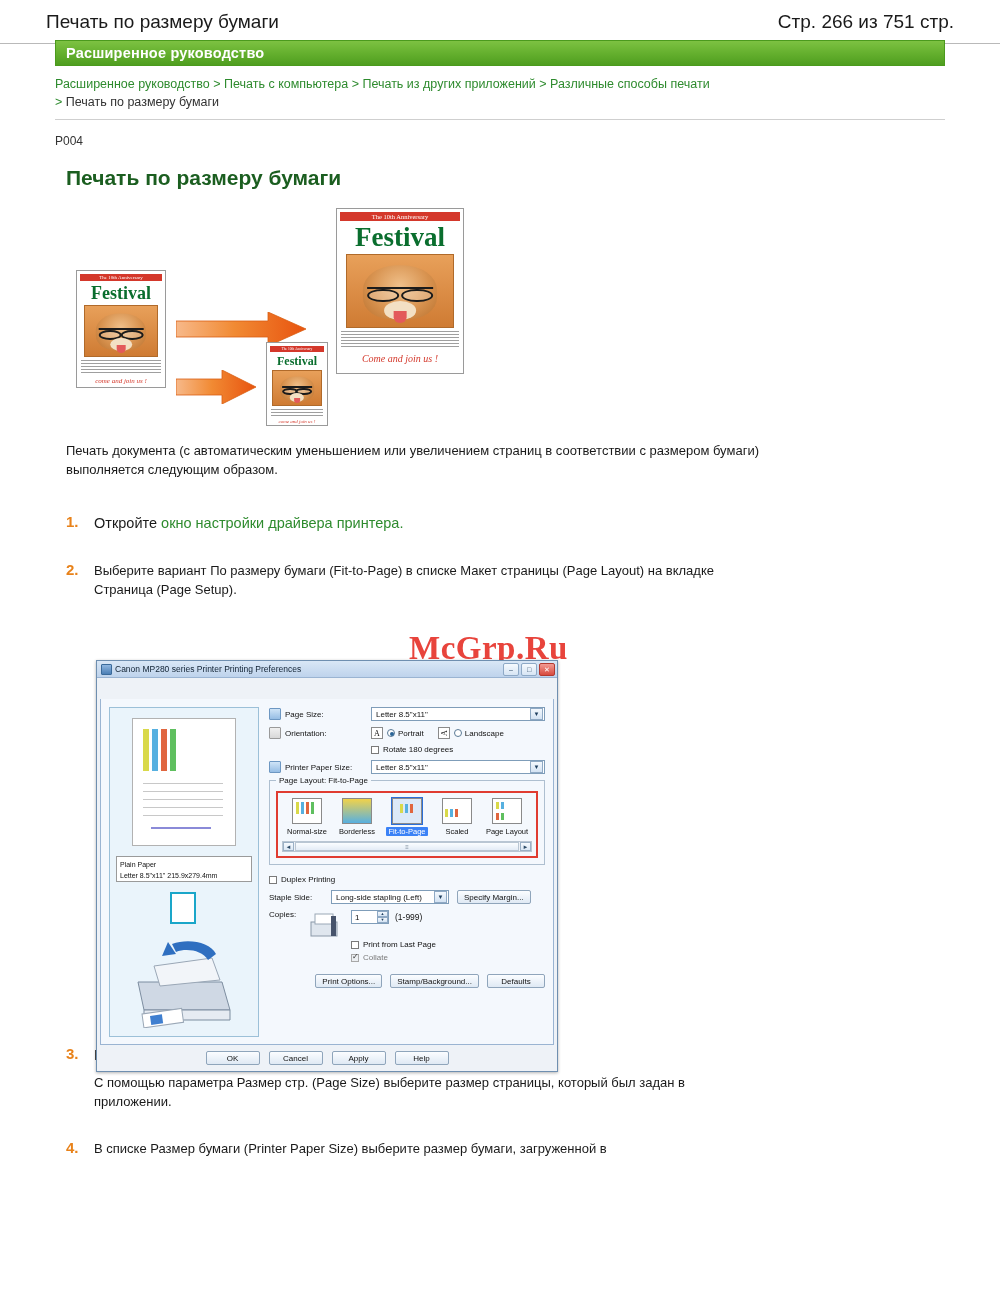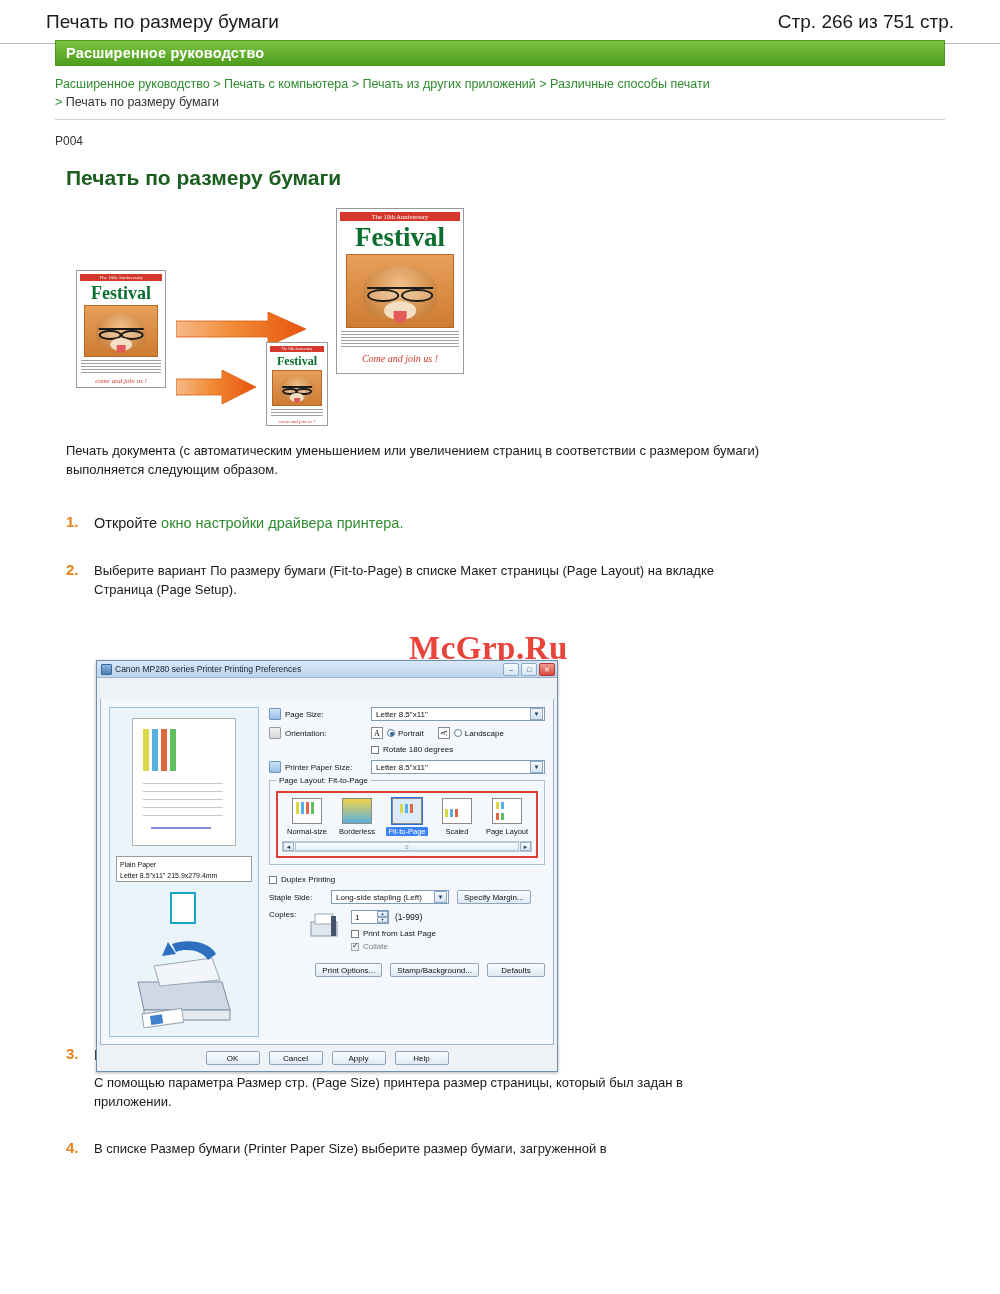--- a/index.html
+++ b/index.html
@@ -449,21 +449,21 @@
   </div>
 
   <div class="step" style="margin-top:28px;">
     <div class="num">2.</div>
     <div class="sub" style="width:670px;">Выберите вариант По размеру бумаги (Fit-to-Page) в списке Макет страницы (Page Layout) на вкладке Страница (Page Setup).</div>
   </div>
 
   <div class="step" style="margin-top:446px;">
     <div class="num">3.</div>
     <div class="head">Выберите размер страницы.</div>
-    <div class="sub" style="width:650px;">С помощью параметра Размер стр. (Page Size) принтера размер страницы, который был задан в приложении.</div>
+    <div class="sub" style="width:650px;">С помощью параметра Размер стр. (Page Size) выберите размер страницы, который был задан в приложении.</div>
   </div>
 
   <div class="step" style="margin-top:28px;">
     <div class="num">4.</div>
     <div class="sub" style="width:650px;">В списке Размер бумаги (Printer Paper Size) выберите размер бумаги, загруженной в</div>
   </div>
 </div>
 
 <div class="watermark">McGrp.Ru</div>
 
@@ -653,21 +653,21 @@
           <div style="display:flex;align-items:center;gap:6px;">
             <div class="spin">
               <span>1</span>
               <span class="sp">
                   <i>▲</i>
                   <i>▼</i>
                 </span>
             </div>
             <span>(1-999)</span>
           </div>
-          <div class="chk" style="margin-top:5px;">
+          <div class="chk" style="margin-top:16px;">
             <span class="cbx"></span>
             <span>Print from Last Page</span>
           </div>
           <div class="chk" style="margin-top:4px;color:#7a7a7a;">
             <span class="cbx on dis"></span>
             <span>Collate</span>
           </div>
         </div>
       </div>
 

